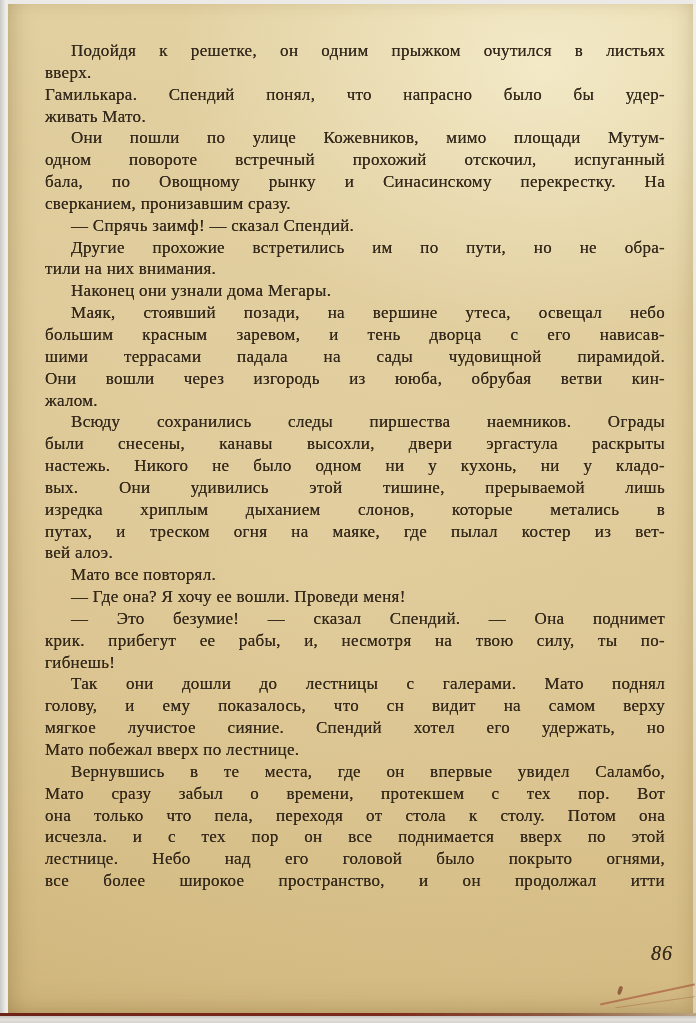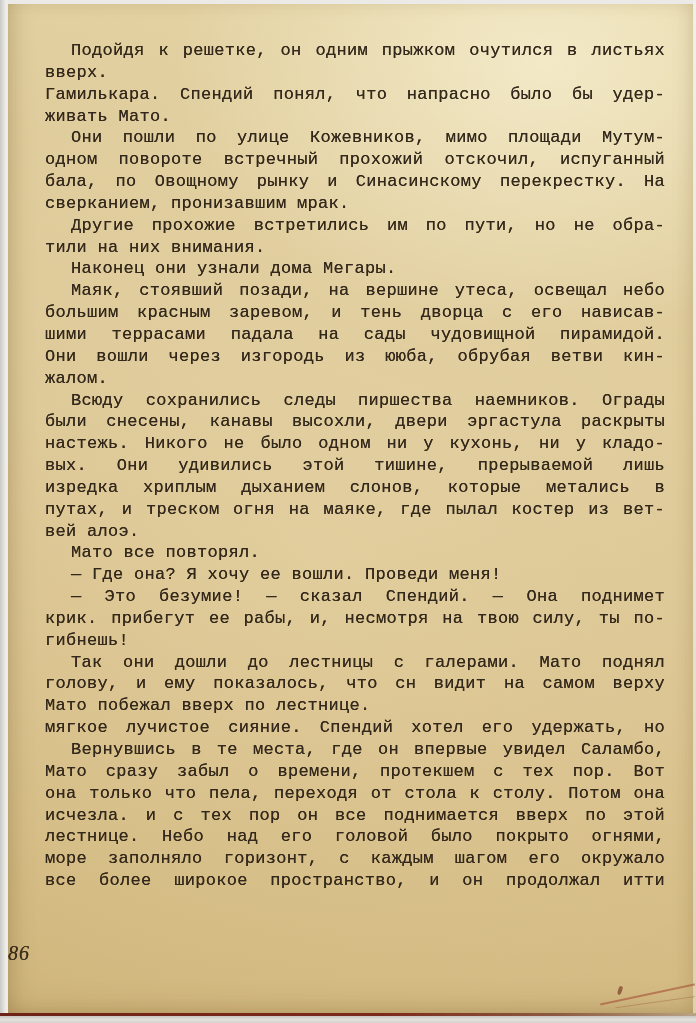--- a/index.html
+++ b/index.html
@@ -53,35 +53,34 @@
     width: 620px;
     font-size: 17px;
     line-height: 21.85px;
     color: #33281c;
     letter-spacing: 0.3px;
     text-shadow: 0 0 0.5px rgba(45, 32, 18, 0.85);
   }
   .line {
     text-align: left;
     white-space: nowrap;
-    font-family: Liberation Mono, monospace;
   }
   .line.just {
     white-space: normal;
     text-align: justify;
     text-align-last: justify;
   }
   .line.indent {
     text-indent: 26px;
   }
   .page-number {
     position: absolute;
     left: 0; right: 20px;
     top: 938px;
-    text-align: left;
+    text-align: right;
     font-style: italic;
     font-size: 20px;
     color: #3a2d1e;
     letter-spacing: 1px;
     text-shadow: 0 0 0.5px rgba(45, 32, 18, 0.8);
   }
   .crease-mark {
     position: absolute;
     right: -2px; bottom: 2px;
     width: 110px; height: 34px;
@@ -124,21 +123,22 @@
 
 <div class="book-page">
   <div class="page-text">
       <div class="line indent just">Подойдя к решетке, он одним прыжком очутился в листьях</div>
       <div class="line">вверх.</div>
       <div class="line just">Гамилькара. Спендий понял, что напрасно было бы удер-</div>
       <div class="line">живать Мато.</div>
       <div class="line indent just">Они пошли по улице Кожевников, мимо площади Мутум-</div>
       <div class="line just">одном повороте встречный прохожий отскочил, испуганный</div>
       <div class="line just">бала, по Овощному рынку и Синасинскому перекрестку. На</div>
-      <div class="line">сверканием, пронизавшим мрак.</div>
+      <div class="line">сверканием, пронизавшим сразу.</div>
+      <div class="line indent">— Спрячь заимф! — сказал Спендий.</div>
       <div class="line indent just">Другие прохожие встретились им по пути, но не обра-</div>
       <div class="line">тили на них внимания.</div>
       <div class="line indent">Наконец они узнали дома Мегары.</div>
       <div class="line indent just">Маяк, стоявший позади, на вершине утеса, освещал небо</div>
       <div class="line just">большим красным заревом, и тень дворца с его нависав-</div>
       <div class="line just">шими террасами падала на сады чудовищной пирамидой.</div>
       <div class="line just">Они вошли через изгородь из ююба, обрубая ветви кин-</div>
       <div class="line">жалом.</div>
       <div class="line indent just">Всюду сохранились следы пиршества наемников. Ограды</div>
       <div class="line just">были снесены, канавы высохли, двери эргастула раскрыты</div>
@@ -147,28 +147,27 @@
       <div class="line just">изредка хриплым дыханием слонов, которые метались в</div>
       <div class="line just">путах, и треском огня на маяке, где пылал костер из вет-</div>
       <div class="line">вей алоэ.</div>
       <div class="line indent">Мато все повторял.</div>
       <div class="line indent">— Где она? Я хочу ее вошли. Проведи меня!</div>
       <div class="line indent just">— Это безумие! — сказал Спендий. — Она поднимет</div>
       <div class="line just">крик. прибегут ее рабы, и, несмотря на твою силу, ты по-</div>
       <div class="line">гибнешь!</div>
       <div class="line indent just">Так они дошли до лестницы с галерами. Мато поднял</div>
       <div class="line just">голову, и ему показалось, что сн видит на самом верху</div>
+      <div class="line just">мягкое лучистое сияние. Спендий хотел его удержать, но</div>
       <div class="line">Мато побежал вверх по лестнице.</div>
-      <div class="line just">мягкое лучистое сияние. Спендий хотел его удержать, но</div>
       <div class="line indent just">Вернувшись в те места, где он впервые увидел Саламбо,</div>
       <div class="line just">Мато сразу забыл о времени, протекшем с тех пор. Вот</div>
       <div class="line just">она только что пела, переходя от стола к столу. Потом она</div>
       <div class="line just">исчезла. и с тех пор он все поднимается вверх по этой</div>
       <div class="line just">лестнице. Небо над его головой было покрыто огнями,</div>
-      <div class="line just">море заполняло горизонт, с каждым шагом его окружало</div>
       <div class="line just">все более широкое пространство, и он продолжал итти</div>
     </div>
   <div class="page-number">86</div>
   <div class="ink-smudge"></div>
   <div class="crease-mark">
     <div class="c1"></div>
     <div class="c2"></div>
   </div>
 </div>
 

